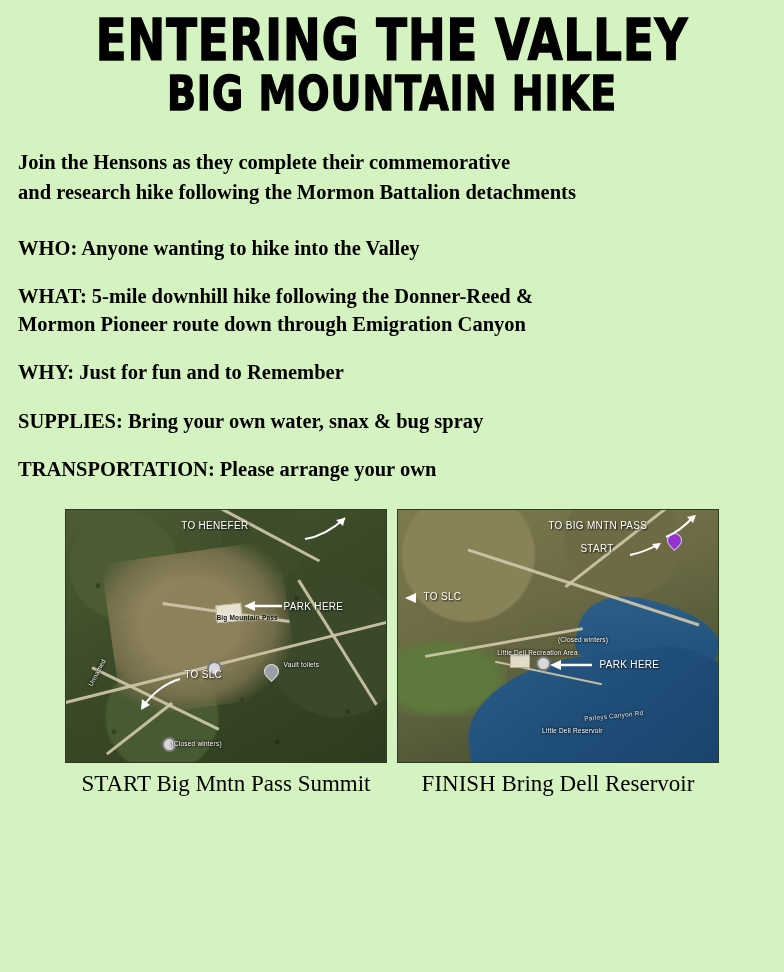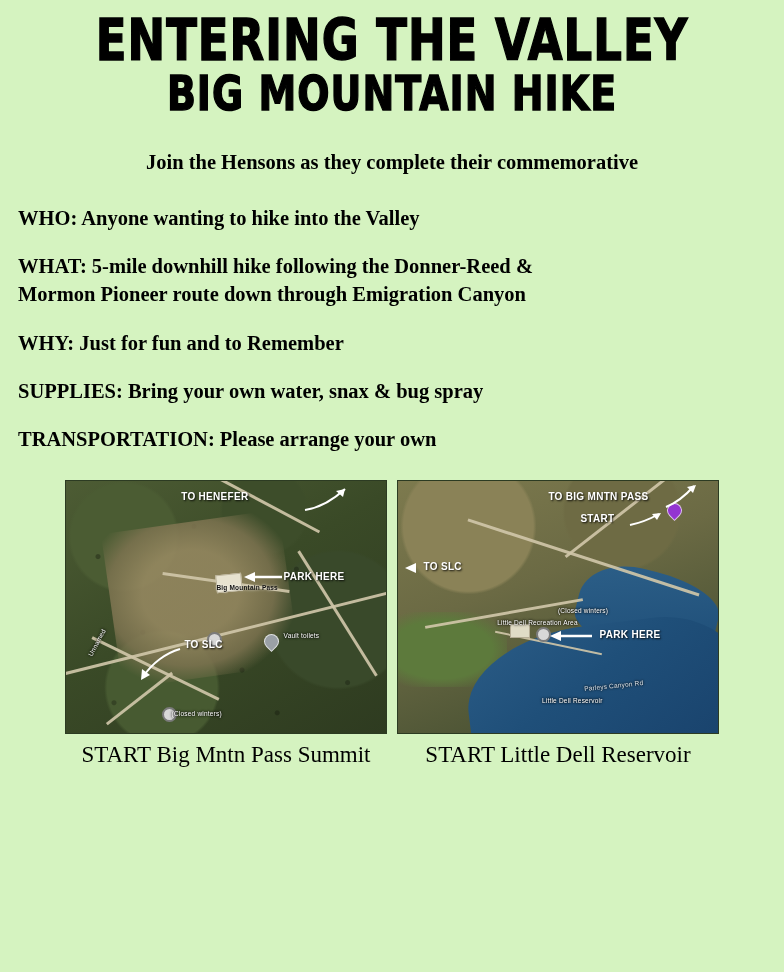--- a/index.html
+++ b/index.html
@@ -46,21 +46,20 @@
     font-weight: bold;
     font-size: 38px;
     line-height: 1.05;
     letter-spacing: 1px;
     text-transform: uppercase;
     -webkit-text-stroke: 1.2px #000;
     transform: scaleY(1.25);
     transform-origin: center top;
   }
   .intro {
-    text-align: center;
     font-size: 20.5px;
     font-weight: bold;
     line-height: 1.45;
     margin-top: 38px;
     width: 100%;
   }
   .detail-list {
     width: 100%;
     margin-top: 6px;
   }
@@ -210,21 +209,21 @@
   .mlabel.blk {
     color: #111;
     font-weight: bold;
     text-shadow: 0 0 3px rgba(255,255,255,.9);
   }
   .anno {
     position: absolute;
     color: #fff;
     font-family: "Liberation Sans", sans-serif;
     font-size: 10px;
-    font-weight: bold;
+    font-weight: normal;
     letter-spacing: .3px;
     text-shadow: 1px 1px 2px rgba(0,0,0,.9);
     white-space: nowrap;
   }
   .arrow-svg { position: absolute; overflow: visible; }
 
   
   .m2-bg {
     position: absolute; inset: 0;
     background:
@@ -287,20 +286,21 @@
 
 <div class="flyer">
 
   <div class="title-block">
     <div class="title-line1">Entering the Valley</div>
     <div class="title-line2">Big Mountain Hike</div>
   </div>
 
   <div class="intro">
     <div>Join the Hensons as they complete their commemorative</div>
+    <div>and research hike following the Mormon Battalion detachments</div>
   </div>
 
   <div class="detail-list">
 
     <div class="detail-row">
       <span class="lbl">WHO:</span>
       <span class="val">Anyone wanting to hike into the Valley</span>
     </div>
 
     <div class="detail-row">
@@ -413,17 +413,17 @@
         <svg class="arrow-svg" style="left:2%; top:32%;" width="16" height="14" viewBox="0 0 16 14">
           <path d="M1 7 L 12 2 L 12 12 Z" fill="#ffffff"></path>
         </svg>
 
         <div class="anno" style="left:63%; top:59%;">PARK HERE</div>
         <svg class="arrow-svg" style="left:47%; top:58%;" width="46" height="18" viewBox="0 0 46 18">
           <path d="M44 9 L 9 9" stroke="#ffffff" stroke-width="2.5" fill="none"></path>
           <path d="M2 9 L 13 4 L 13 14 Z" fill="#ffffff"></path>
         </svg>
       </div>
-      <div class="map-caption">START Little Dell Reservoir</div>
+      <div class="map-caption">FINISH Bring Dell Reservoir</div>
     </div>
 
   </div>
 </div>
 
 </body></html>

